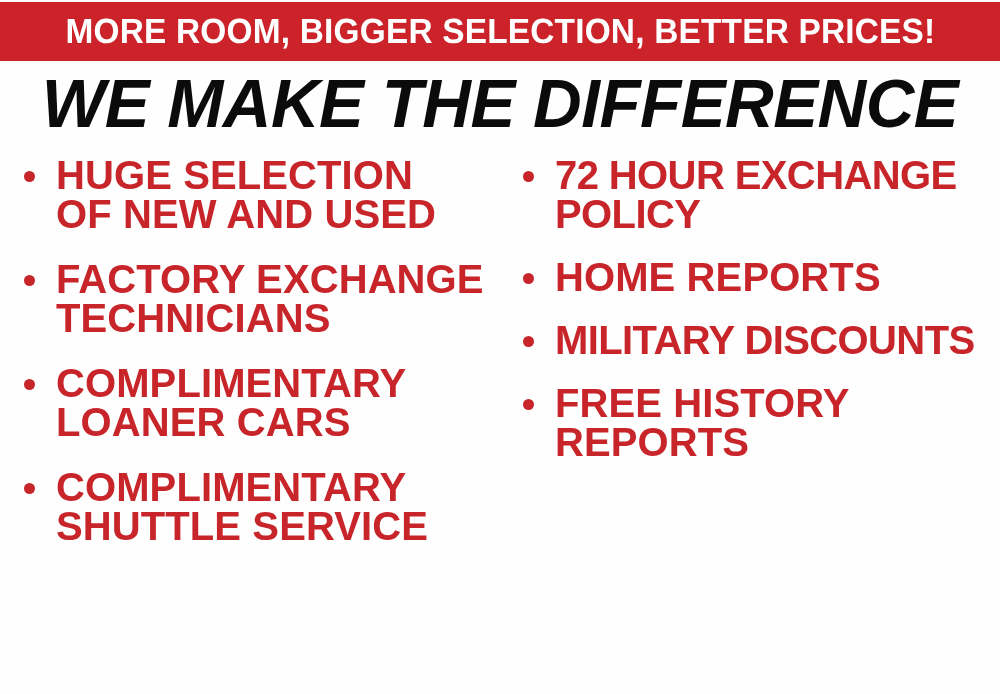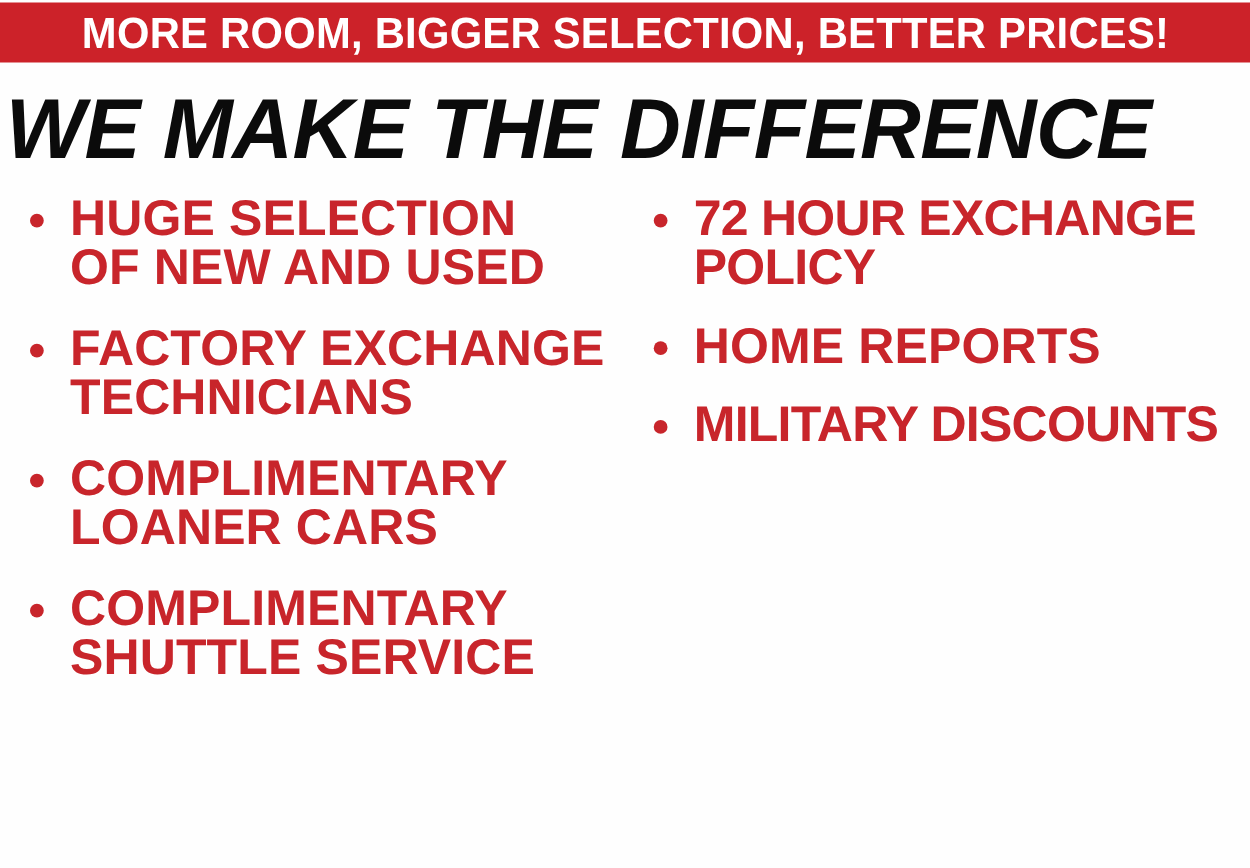--- a/index.html
+++ b/index.html
@@ -22,21 +22,21 @@
     background: #fefefe;
     overflow: hidden;
   }
 
   
   .banner {
     position: absolute;
     left: 0;
     top: 2px;
     width: 1000px;
-    height: 48px;
+    height: 59px;
     background: #cc2229;
     display: flex;
     align-items: center;
     justify-content: center;
   }
   .banner-text {
     color: #ffffff;
     font-family: "Liberation Sans", sans-serif;
     font-weight: bold;
     font-size: 35px;
@@ -47,20 +47,21 @@
     transform-origin: center center;
     text-rendering: geometricPrecision;
   }
 
   
   .headline-wrap {
     position: absolute;
     left: 0;
     top: 68px;
     width: 1000px;
+    text-align: center;
   }
   .headline {
     display: inline-block;
     color: #0b0b0b;
     font-family: "Liberation Sans", sans-serif;
     font-weight: bold;
     font-style: italic;
     font-size: 68px;
     line-height: 70px;
     letter-spacing: -0.5px;
@@ -171,17 +172,22 @@
         <span class="bullet-text">HOME REPORTS</span>
       </div>
 
 
       <div class="bullet-item">
         <span class="dot"></span>
         <span class="bullet-text tight">MILITARY DISCOUNTS</span>
       </div>
 
 
+      <div class="bullet-item">
+        <span class="dot"></span>
+        <span class="bullet-text">FREE HISTORY
+REPORTS</span>
+      </div>
 
     </div>
 
   </div>
 </div>
 
 </body></html>

